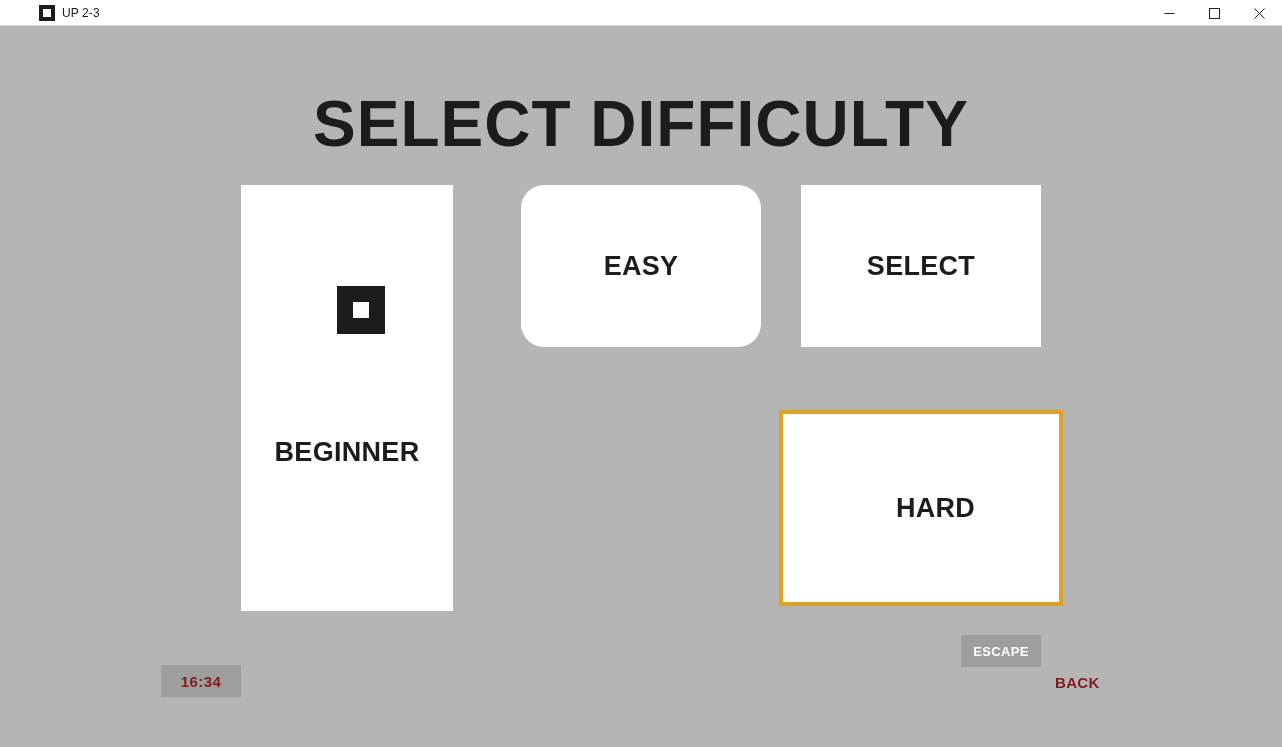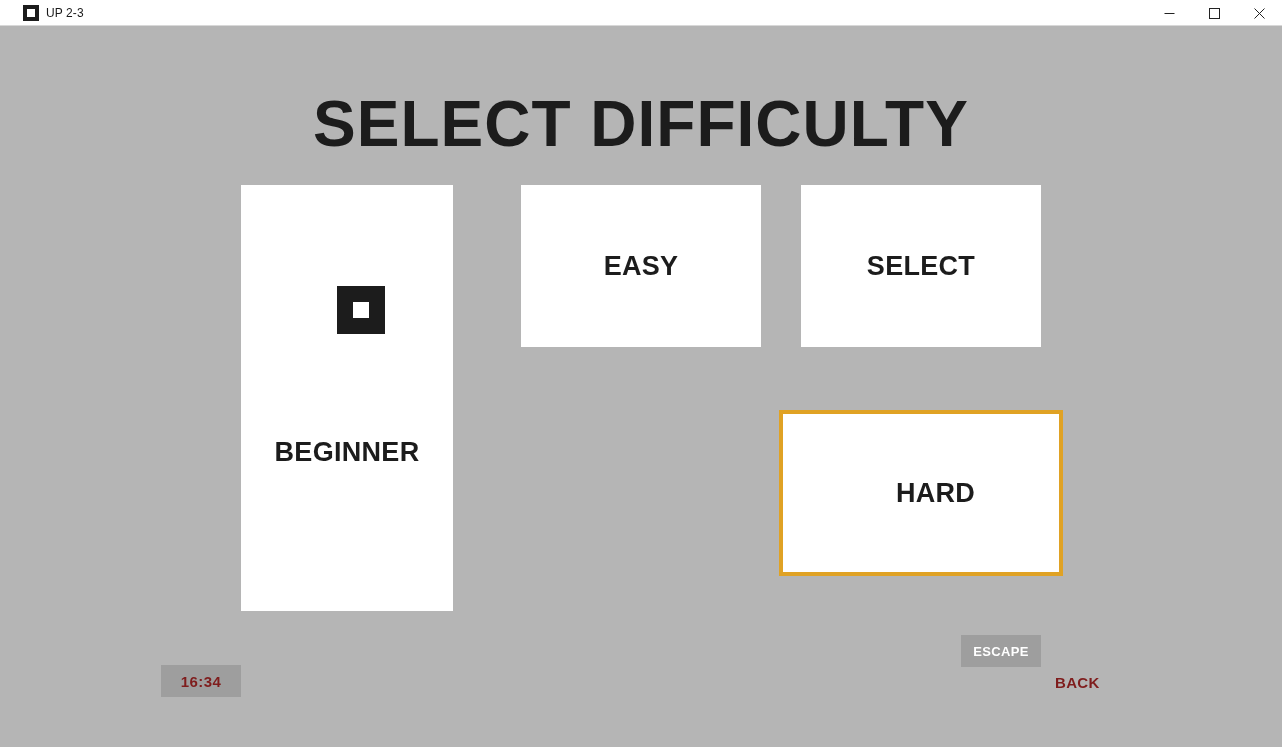--- a/index.html
+++ b/index.html
@@ -29,20 +29,21 @@
     display: flex;
     align-items: center;
     position: relative;
     box-sizing: border-box;
   }
   .title-left {
     display: flex;
     align-items: center;
     gap: 7px;
     padding-left: 23px;
+    margin-left: 16px;
   }
   .app-icon {
     width: 16px;
     height: 16px;
     background: #1c1c1c;
     position: relative;
     display: inline-block;
   }
   .app-icon::after {
     content: "";
@@ -139,28 +140,28 @@
     background: #ffffff;
   }
   #card-beginner .card-label {
     position: absolute;
     left: 0;
     top: 252px;
     width: 100%;
     text-align: center;
   }
 
-  #card-easy     { left: 521px; top: 159px;  width: 240px; height: 162px; }
+  #card-easy     { left: 521px; top: 159px;  width: 240px; height: 162px; border-radius: 23px; }
   #card-normal   { left: 801px; top: 159px;  width: 240px; height: 162px; }
   #card-advanced { left: 521px; top: 397px;  width: 240px; height: 162px; }
   #card-hard {
     left: 779px;
     top: 384px;
     width: 284px;
-    height: 166px;
+    height: 196px;
     border: 4px solid #e0a224;
     padding-left: 29px;
   }
 
   
   .timer {
     position: absolute;
     left: 161px;
     top: 639px;
     width: 80px;

